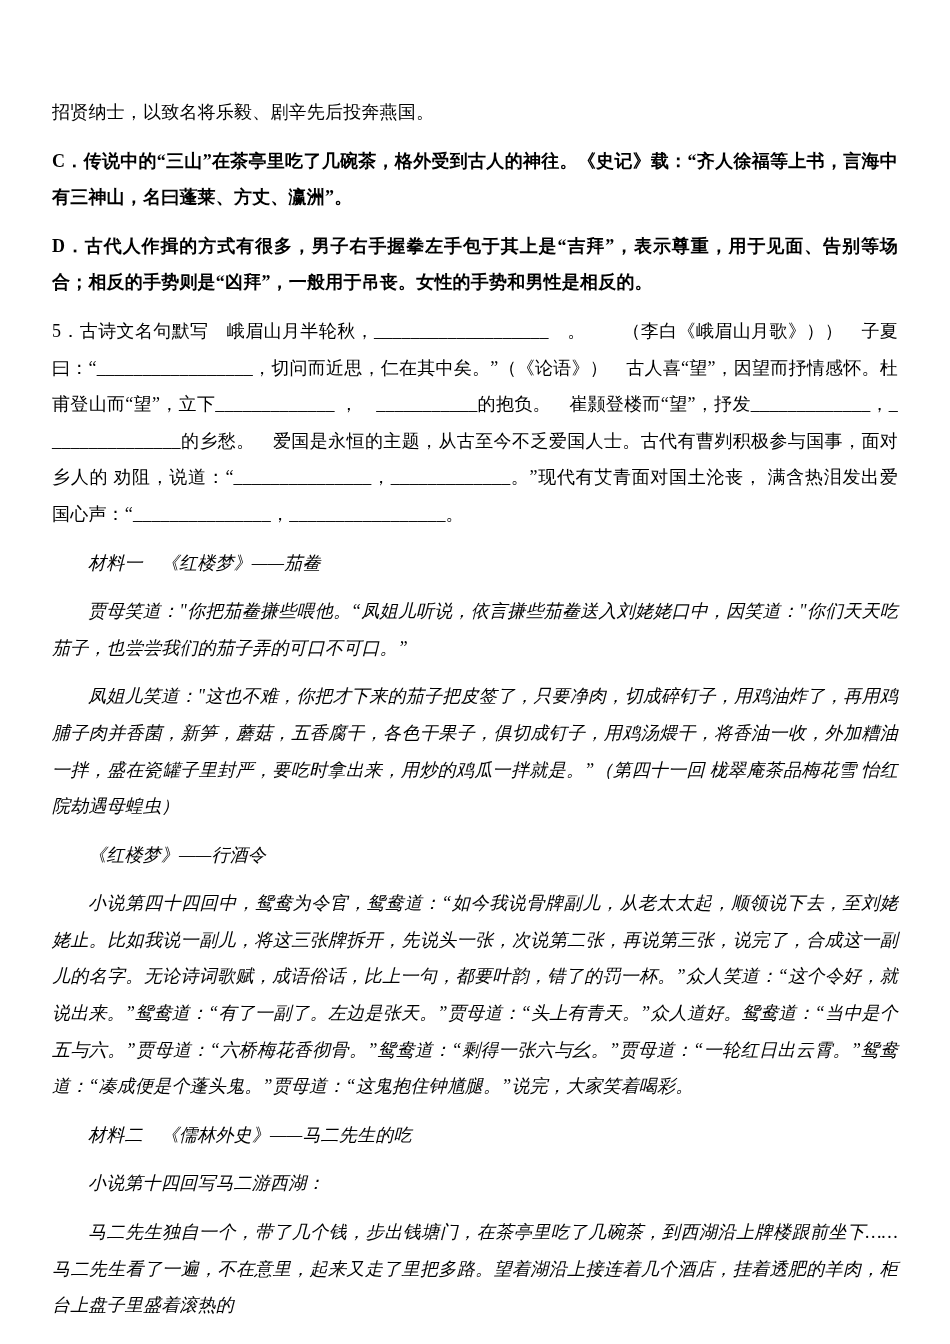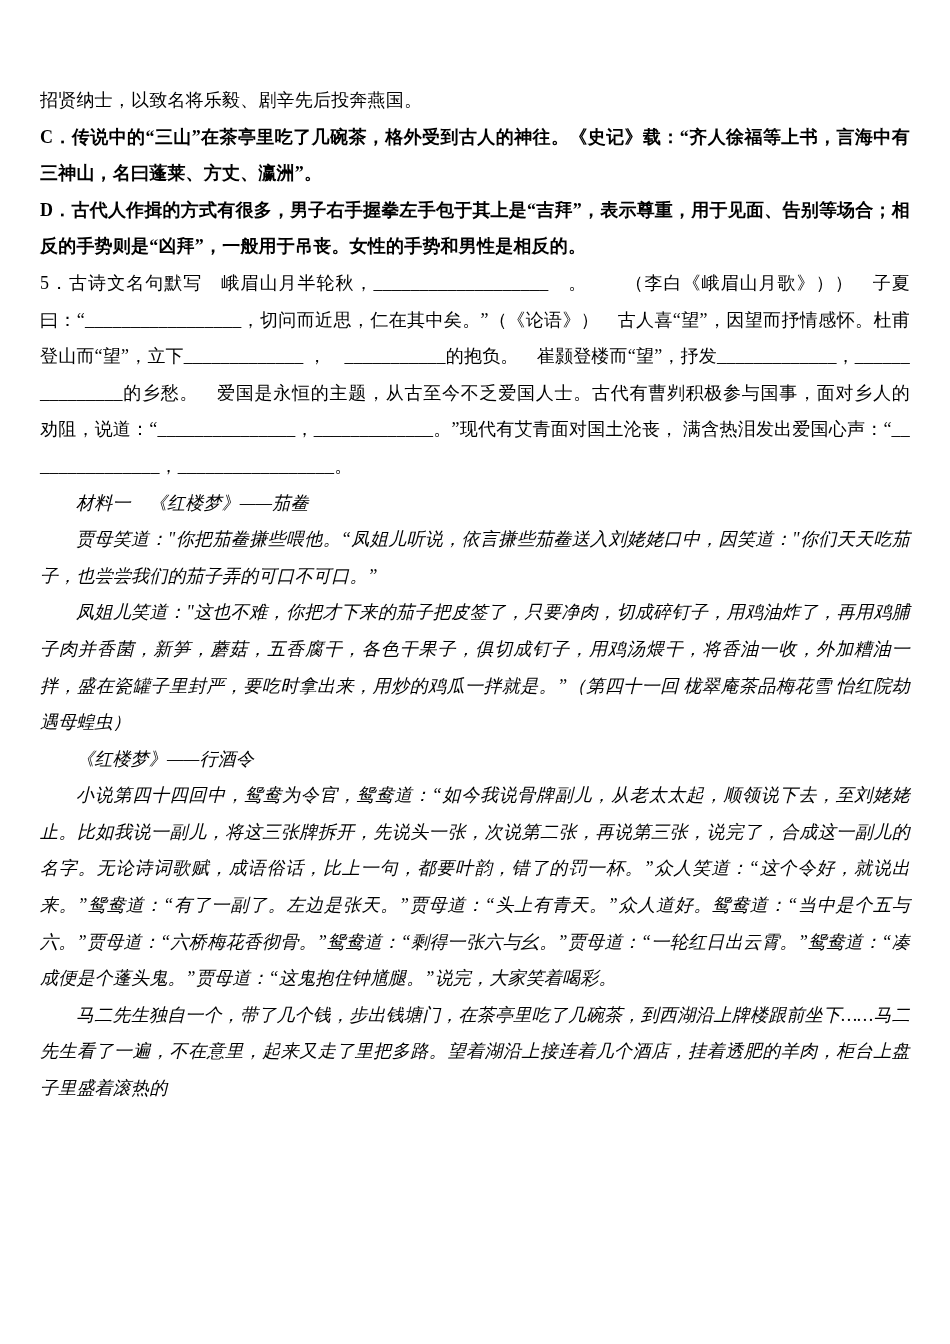--- a/index.html
+++ b/index.html
@@ -14,21 +14,21 @@
     color: #000000;
   }
   .page {
     box-sizing: border-box;
     width: 950px;
     min-height: 1344px;
     padding: 82px 40px 40px 40px;
     background: #ffffff;
   }
   .doc-body p {
-    margin: 0;
+    margin: 12px;
     font-size: 18px;
     line-height: 36.6px;
     text-align: justify;
     text-justify: inter-ideograph;
     word-break: break-all;
     letter-spacing: 0.2px;
   }
   .doc-body p.indent {
     text-indent: 2em;
     font-style: italic;
@@ -45,15 +45,17 @@
 
   <p>招贤纳士，以致名将乐毅、剧辛先后投奔燕国。</p>
       <p class="bold">C．传说中的“三山”在茶亭里吃了几碗茶，格外受到古人的神往。《史记》载：“齐人徐福等上书，言海中有三神山，名曰蓬莱、方丈、瀛洲”。</p>
       <p class="bold">D．古代人作揖的方式有很多，男子右手握拳左手包于其上是“吉拜”，表示尊重，用于见面、告别等场合；相反的手势则是“凶拜”，一般用于吊丧。女性的手势和男性是相反的。</p>
       <p>5．古诗文名句默写　峨眉山月半轮秋，___________________　。　　（李白《峨眉山月歌》））　子夏曰：“_________________，切问而近思，仁在其中矣。”（《论语》）　古人喜“望”，因望而抒情感怀。杜甫登山而“望”，立下_____________ ，　___________的抱负。　崔颢登楼而“望”，抒发_____________，_______________的乡愁。　爱国是永恒的主题，从古至今不乏爱国人士。古代有曹刿积极参与国事，面对乡人的 劝阻，说道：“_______________，_____________。”现代有艾青面对国土沦丧， 满含热泪发出爱国心声：“_______________，_________________。</p>
       <p class="indent">材料一　《红楼梦》——茄鲞</p>
       <p class="indent">贾母笑道："你把茄鲞搛些喂他。“凤姐儿听说，依言搛些茄鲞送入刘姥姥口中，因笑道："你们天天吃茄子，也尝尝我们的茄子弄的可口不可口。”</p>
       <p class="indent">凤姐儿笑道："这也不难，你把才下来的茄子把皮签了，只要净肉，切成碎钉子，用鸡油炸了，再用鸡脯子肉并香菌，新笋，蘑菇，五香腐干，各色干果子，俱切成钉子，用鸡汤煨干，将香油一收，外加糟油一拌，盛在瓷罐子里封严，要吃时拿出来，用炒的鸡瓜一拌就是。”（第四十一回 栊翠庵茶品梅花雪 怡红院劫遇母蝗虫）</p>
       <p class="indent">《红楼梦》——行酒令</p>
       <p class="indent">小说第四十四回中，鸳鸯为令官，鸳鸯道：“如今我说骨牌副儿，从老太太起，顺领说下去，至刘姥姥止。比如我说一副儿，将这三张牌拆开，先说头一张，次说第二张，再说第三张，说完了，合成这一副儿的名字。无论诗词歌赋，成语俗话，比上一句，都要叶韵，错了的罚一杯。”众人笑道：“这个令好，就说出来。”鸳鸯道：“有了一副了。左边是张天。”贾母道：“头上有青天。”众人道好。鸳鸯道：“当中是个五与六。”贾母道：“六桥梅花香彻骨。”鸳鸯道：“剩得一张六与幺。”贾母道：“一轮红日出云霄。”鸳鸯道：“凑成便是个蓬头鬼。”贾母道：“这鬼抱住钟馗腿。”说完，大家笑着喝彩。</p>
+      <p class="indent">材料二　《儒林外史》——马二先生的吃</p>
+      <p class="indent">小说第十四回写马二游西湖：</p>
       <p class="indent">马二先生独自一个，带了几个钱，步出钱塘门，在茶亭里吃了几碗茶，到西湖沿上牌楼跟前坐下……马二先生看了一遍，不在意里，起来又走了里把多路。望着湖沿上接连着几个酒店，挂着透肥的羊肉，柜台上盘子里盛着滚热的</p>
     </main>
 </div>
 
 </body></html>

